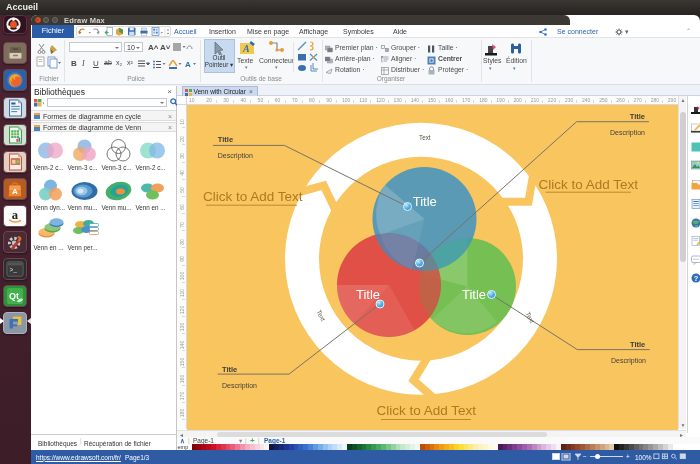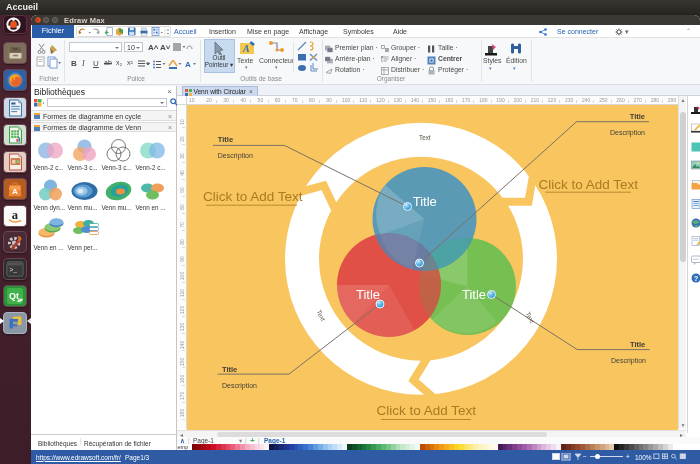--- a/index.html
+++ b/index.html
@@ -6,21 +6,21 @@
 .abs{position:absolute}
 
 #panel{left:0;top:0;width:700px;height:15px;background:linear-gradient(#3a3632,#262320);color:#eee;font-size:9px;font-weight:bold}
 #panel span{position:absolute;left:6px;top:2px}
 
 #launcher{left:0;top:15px;width:31px;height:449px;background:linear-gradient(#4b2430,#3c1d28)}
 .tile{position:absolute;left:3px;width:24px;height:22px;border:1px solid #6a4552;border-radius:4px;overflow:hidden;text-align:center;box-shadow:0 1px 2px rgba(0,0,0,.4)}
 .tile svg{display:block;margin:1px auto 0}
 
 #win{left:31px;top:15px;width:669px;height:449px;background:#fff;border-radius:6px 6px 0 0}
-#titlebar{left:0;top:0;width:669px;height:10px;background:#3c3935;border-radius:6px 6px 0 0;color:#dedad2}
+#titlebar{left:0;top:0;width:539px;height:10px;background:#3c3935;border-radius:6px 6px 0 0;color:#dedad2}
 .wbtn{position:absolute;top:2px;width:6px;height:6px;border-radius:50%}
 #titlebar b{position:absolute;left:33px;top:0.5px;font-size:7.5px;letter-spacing:.2px;color:#d8d4cc}
 
 #tabrow{left:0;top:10px;width:669px;height:12.5px;background:#fff;border-bottom:1px solid #e3e3e3}
 #fichier{position:absolute;left:1px;top:0;width:42px;height:12.5px;background:#2a5ca8;color:#fff;font-size:7.5px;text-align:center;line-height:12px}
 #qat{position:absolute;left:45px;top:0.5px;width:95px;height:11px;border:1px solid #dcdcdc;border-radius:2px;background:#fff}
 .tab{position:absolute;top:0;height:12.5px;font-size:7px;color:#3a3a3a;line-height:13px}
 
 #ribbon{left:0;top:22.5px;width:669px;height:47.5px;background:#f7f8f9;border-bottom:1px solid #dcdfe3;font-size:6.5px;color:#444}
 .gsep{position:absolute;top:2px;height:42px;width:1px;background:#e2e4e7}

